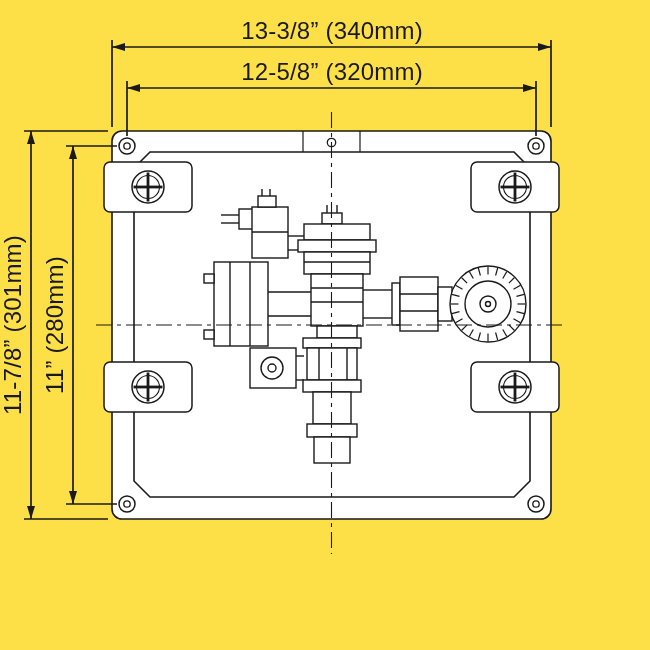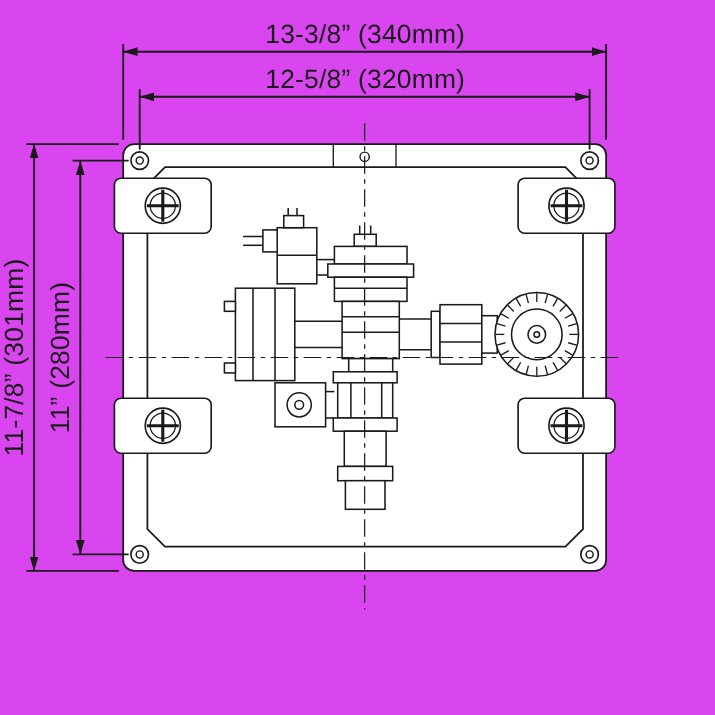--- a/index.html
+++ b/index.html
@@ -1,20 +1,20 @@
 <!DOCTYPE html>
 <html><head>
 <meta charset="utf-8">
 <style>
   html, body { margin: 0; padding: 0; background: #ffffff; }
   .stage {
     position: relative;
     width: 650px;
     height: 650px;
-    background: #d946ef;
+    background: #fde047;
     font-family: "Liberation Sans", "DejaVu Sans", sans-serif;
     overflow: hidden;
   }
   svg { display: block; }
   text {
     fill: #1a1a1a;
     stroke: none;
     font-family: "Liberation Sans", "DejaVu Sans", sans-serif;
     font-size: 24px;
     letter-spacing: 0.2px;

